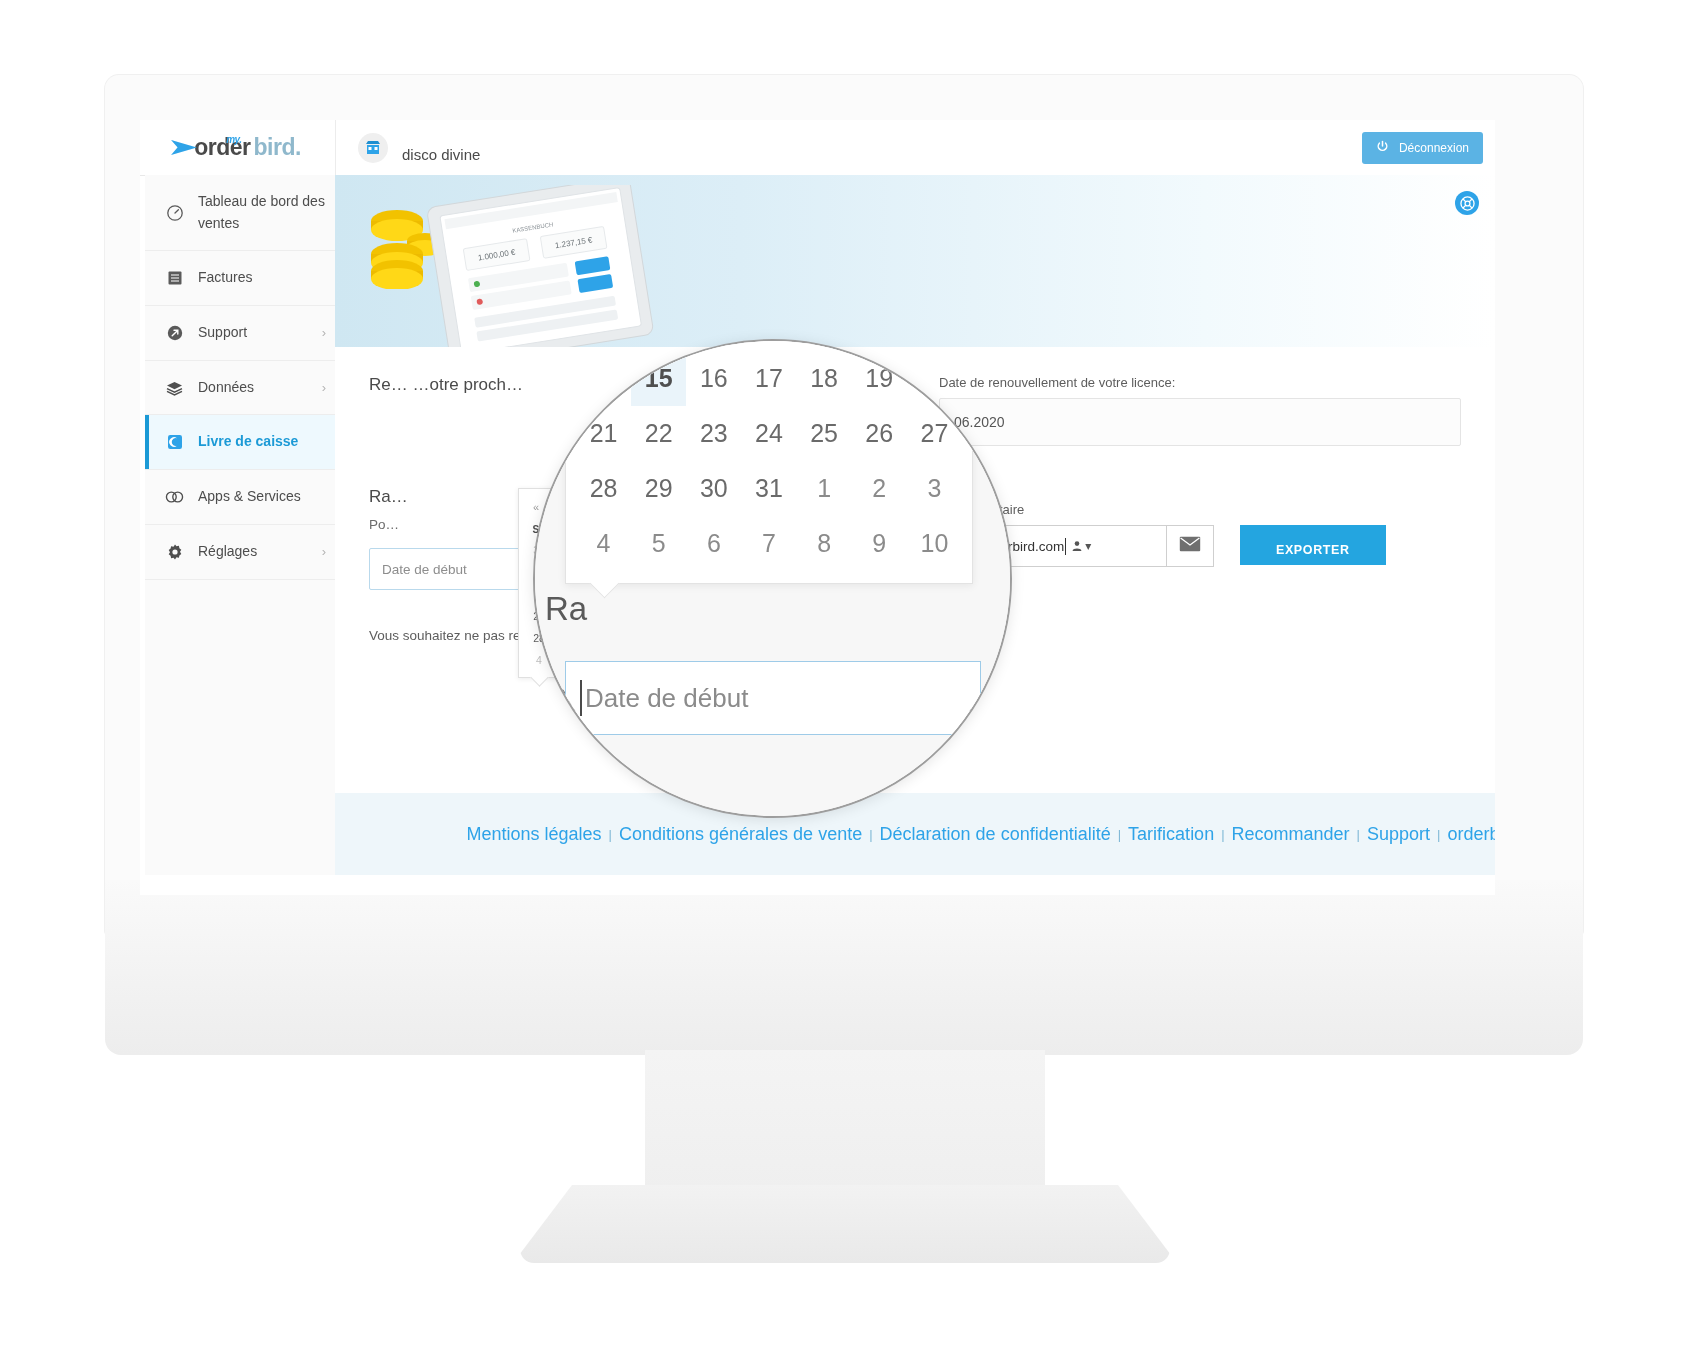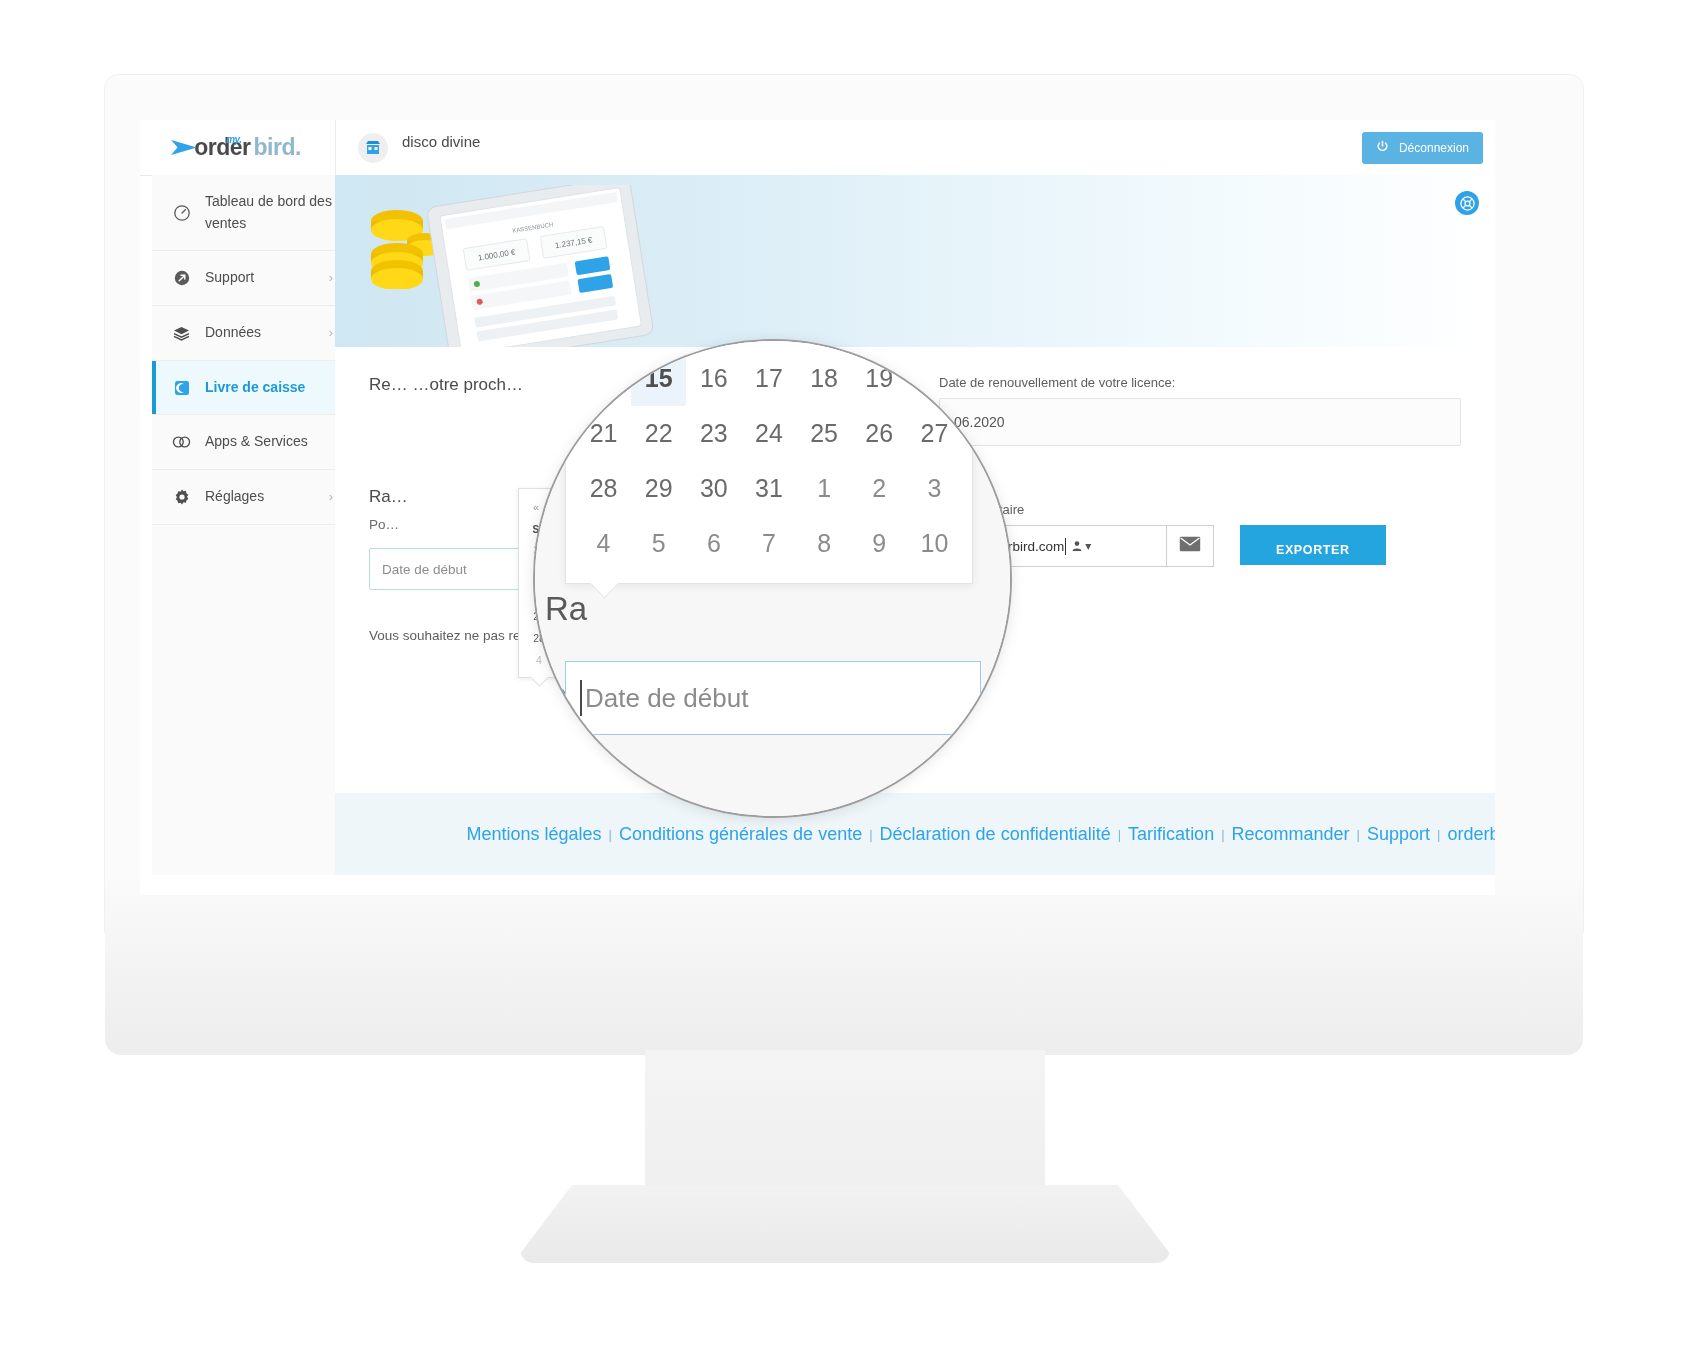--- a/index.html
+++ b/index.html
@@ -54,39 +54,39 @@
     font-size:23px; font-weight:bold; letter-spacing:-0.5px;
   }
   .logo .bird{ color:#2ea3e8; font-size:21px; line-height:1; transform:translateY(-4px) scaleX(1.6); }
   .logo .order{ color:#4a4a4a; }
   .logo .bird-word{ color:#8fb8cc; }
   .logo .my{
     color:#2ea3e8; font-size:10px; font-style:italic; font-weight:600;
     transform:translateY(-16px) translateX(-20px); position:absolute; margin-left:72px;
   }
   .shop{
-    display:flex; align-items:flex-start; gap:14px; margin-left:22px;
+    display:flex; align-items:flex-end; gap:14px; margin-left:22px;
   }
   .shop-icon{
     width:30px;height:30px;border-radius:50%;background:#efefef;
     display:flex;align-items:center;justify-content:center;
   }
   .shop-icon svg{display:block}
   .shop-name{ font-size:15px; color:#4a4a4a; }
   .logout{
     margin-left:auto; margin-right:12px;
     background:#5bb3e4; color:#fff; border:0; border-radius:3px;
     height:32px; padding:0 14px; font-size:12px;
     display:flex; align-items:center; gap:10px; cursor:pointer;
     font-family:"Liberation Sans", sans-serif;
   }
 
   
   .sidebar{
-    position:absolute; left:12px; top:55px; width:195px; height:700px;
+    position:absolute; left:5px; top:55px; width:195px; height:700px;
     background:#fafafa; border-right:1px solid #ececec;
   }
   .nav-item{
     position:relative; display:flex; align-items:center; gap:14px;
     padding:16px 14px 16px 20px; font-size:14px; color:#4d4d4d;
     border-bottom:1px solid #ededed; cursor:pointer; line-height:1.55;
   }
   .nav-item .ico{ width:19px; flex:0 0 19px; display:flex; align-items:center; justify-content:center;}
   .nav-item .lbl{flex:1}
   .nav-item .chev{color:#b5b5b5; font-size:13px;}
@@ -259,20 +259,29 @@
 
   <div class="sidebar" id="sidebar">
       <div class="nav-item">
         <span class="ico">
           <svg width="18" height="18" viewBox="0 0 18 18">
             <circle cx="9" cy="9" r="7.2" fill="none" stroke="#5a5a5a" stroke-width="1.3"></circle>
             <path d="M9 9 L12.4 5.8" stroke="#5a5a5a" stroke-width="1.3" stroke-linecap="round"></path>
           </svg>
         </span>
         <span class="lbl">Tableau de bord des ventes</span>
+      </div>
+      <div class="nav-item">
+        <span class="ico">
+          <svg width="18" height="18" viewBox="0 0 18 18">
+            <rect x="2.5" y="2.5" width="13" height="13" rx="1" fill="#5a5a5a"></rect>
+            <path d="M5 6 h8 M5 9 h8 M5 12 h8" stroke="#fff" stroke-width="1.1"></path>
+          </svg>
+        </span>
+        <span class="lbl">Factures</span>
       </div>
       <div class="nav-item">
         <span class="ico">
           <svg width="18" height="18" viewBox="0 0 18 18">
             <circle cx="9" cy="9" r="7.2" fill="#5a5a5a"></circle>
             <path d="M6.2 11.8 L11.6 6.4 M8 6.2 h3.8 v3.8" stroke="#fff" stroke-width="1.4" fill="none" stroke-linecap="round"></path>
           </svg>
         </span>
         <span class="lbl">Support</span>
         <span class="chev">›</span>

